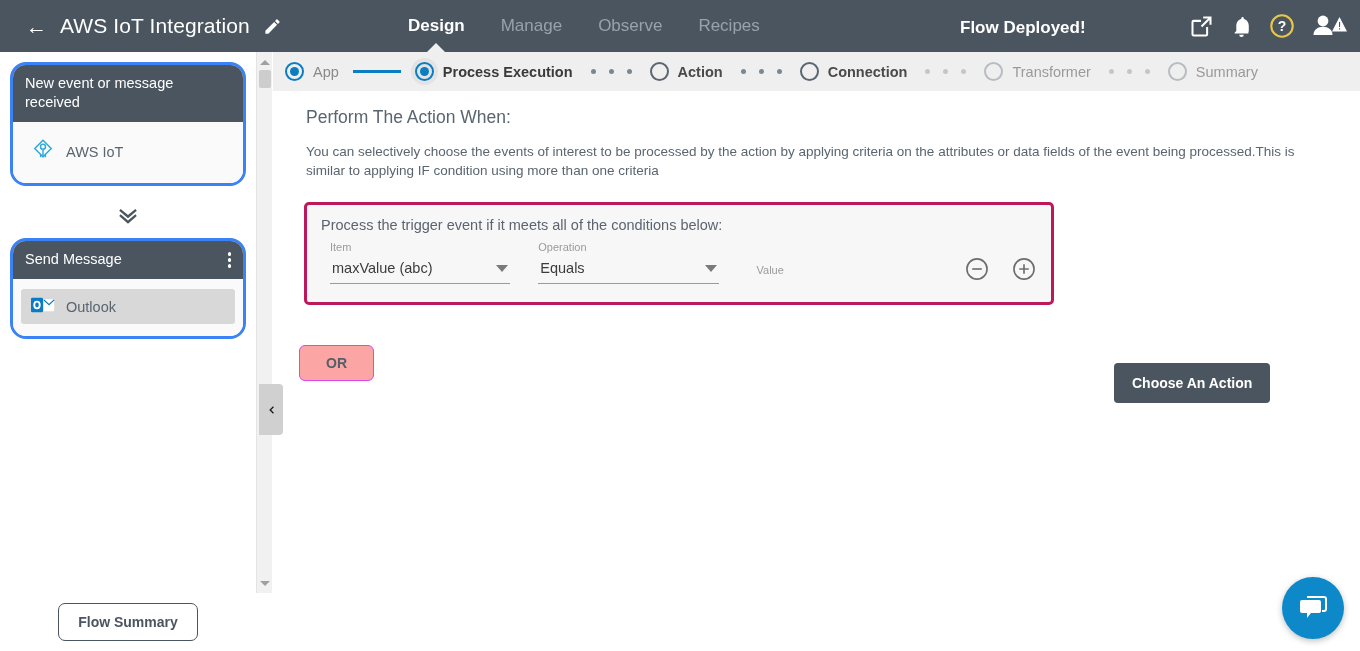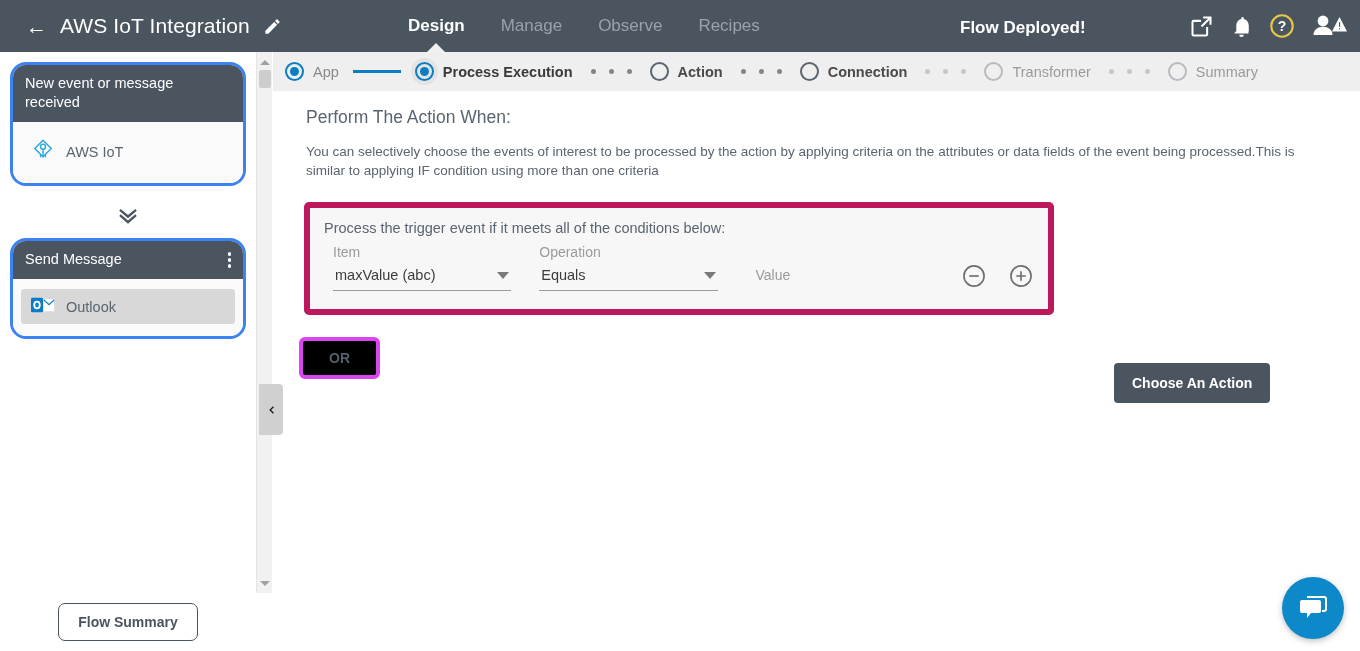--- a/index.html
+++ b/index.html
@@ -179,31 +179,31 @@
     padding: 16px 0 0 33px;
   }
   .page-desc {
     font-size: 13.5px; color: #5a6570; line-height: 19px;
     padding: 14px 28px 0 33px; max-width: 1060px;
   }
 
   .cond-panel {
     margin: 22px 0 0 31px;
     width: 750px;
-    border: 6px solid #be185d;
+    border: 3px solid #be185d;
     border-radius: 5px;
     background: #f7f7f7;
     padding: 12px 14px 18px 14px;
   }
   .cond-title { font-size: 14.5px; color: #5a6570; margin-bottom: 8px; }
   .cond-row { display: flex; align-items: flex-end; gap: 0; }
 
   .field { position: relative; }
   .field-label {
-    font-size: 14px; color: #9b9b9b; display: block; margin-bottom: 5px;
+    font-size: 11px; color: #9b9b9b; display: block; margin-bottom: 5px;
   }
   .field-ctl {
     display: flex; align-items: center; justify-content: space-between;
     border-bottom: 1px solid #9b9b9b;
     padding: 2px 2px 7px 2px;
     font-size: 14.5px; color: #3c3c3c;
     cursor: pointer;
     background: transparent;
     font-family: "Liberation Sans", sans-serif;
   }
@@ -218,23 +218,23 @@
   .val-input {
     width: 100%; border: none; border-bottom: 1px solid #9b9b9b;
     background: transparent; font-size: 14.5px; color: #3c3c3c;
     padding: 2px 2px 5px 2px; outline: none;
     font-family: "Liberation Sans", sans-serif;
   }
   .circ-btns { display: flex; align-items: center; gap: 21px; margin-left: 33px; padding-bottom: 2px; }
   .circ-btn { cursor: pointer; display: flex; }
 
   .or-btn {
-    margin: 22px 0 0 26px;
-    border: 4px solid #d946ef; border-radius: 6px;
-    background: #000000; color: #555f69;
+    margin: 40px 0 0 26px;
+    border: 1px solid #d946ef; border-radius: 6px;
+    background: #fca5a5; color: #555f69;
     font-size: 14px; font-weight: bold;
     padding: 9px 26px; cursor: pointer;
     font-family: "Liberation Sans", sans-serif;
   }
 
   .choose-action-btn {
     position: absolute; left: 841px; top: 272px;
     background: #4a5560; color: #ffffff;
     border: none; border-radius: 4px;
     font-size: 14px; font-weight: bold;

